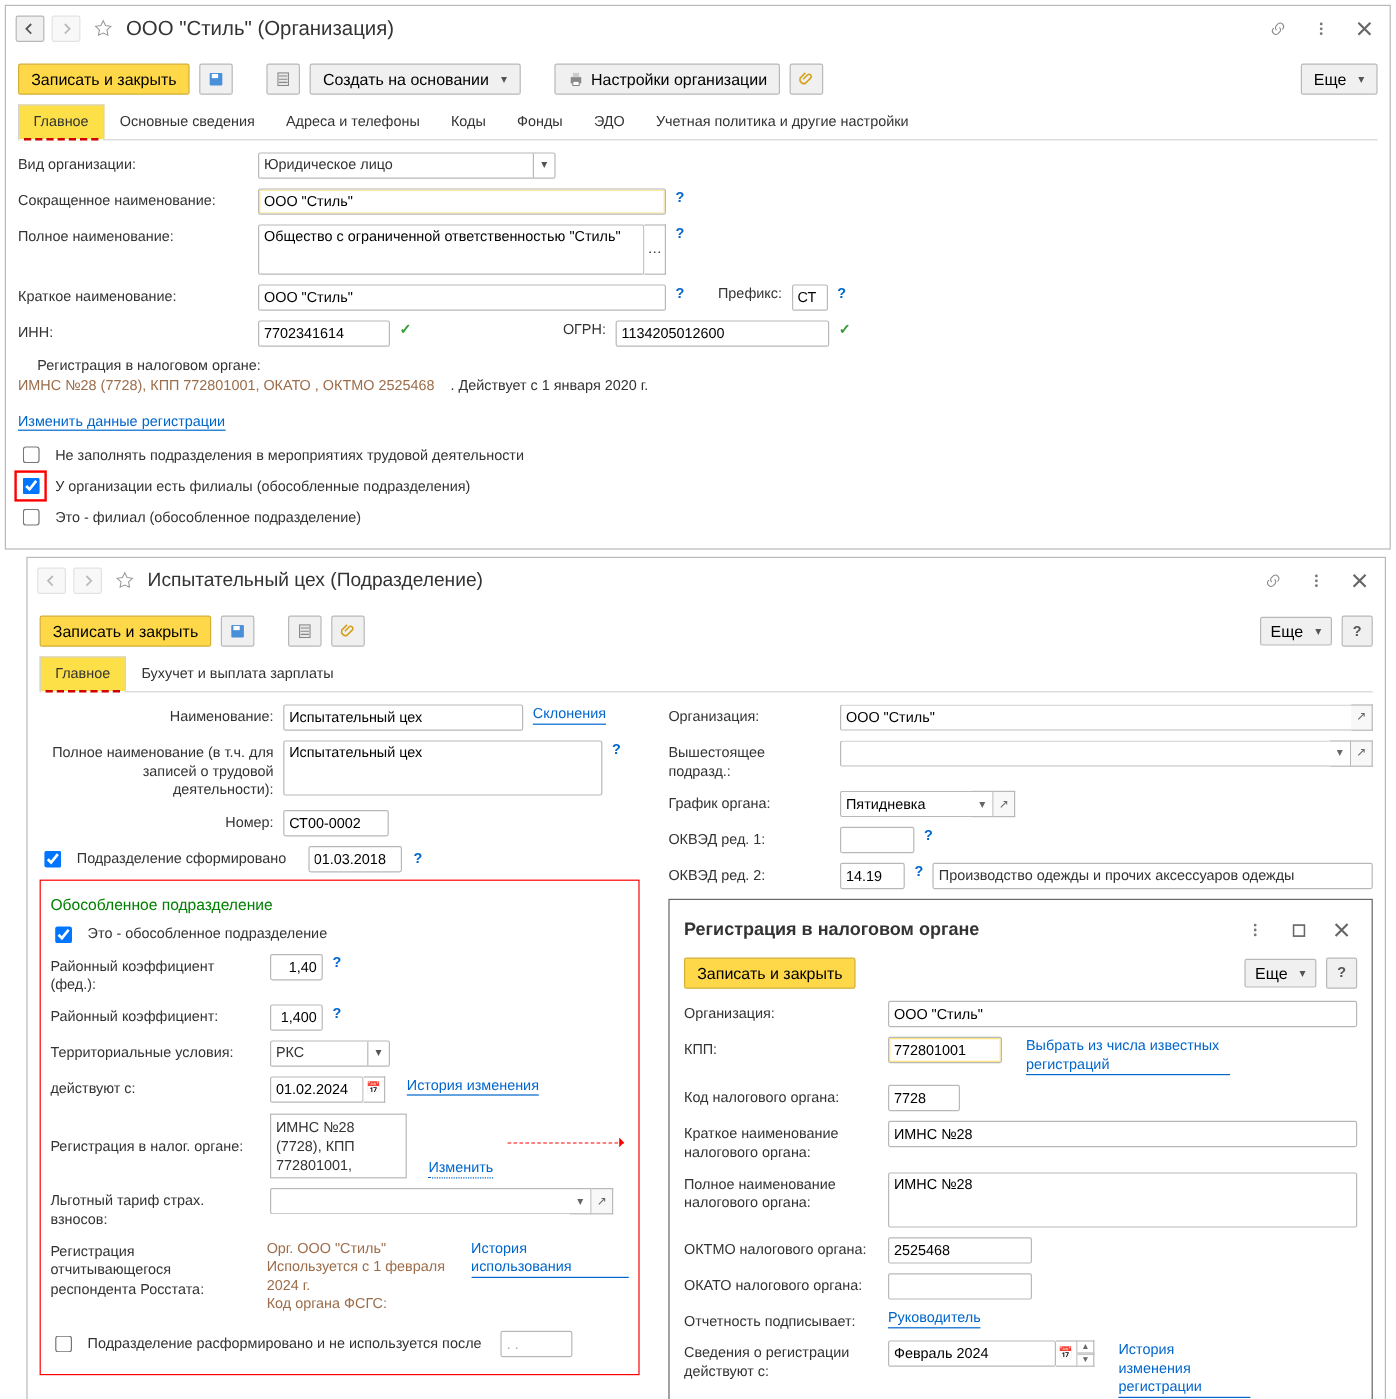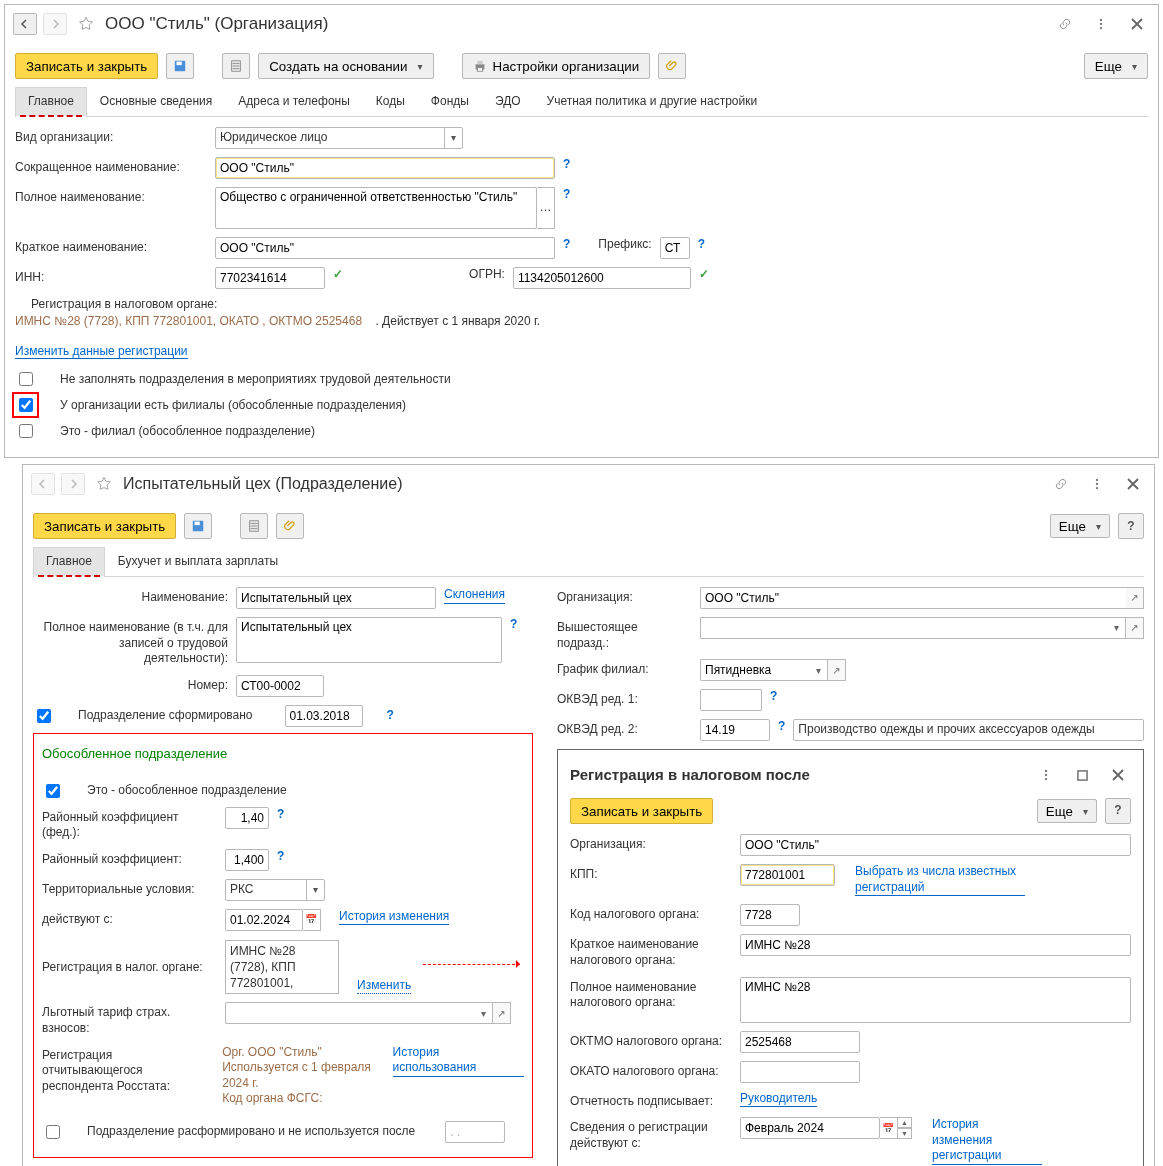--- a/index.html
+++ b/index.html
@@ -31,45 +31,45 @@
   .btn.primary{background:var(--yellow);border-color:var(--yellow-border);font-weight:500;}
   .btn.pad{padding:0 6px;}
   .chev-down::after{content:"▾";margin-left:4px;font-size:10px;color:#555;}
   .disk-icon{width:14px;height:14px;}
   .printer-icon{width:14px;height:14px;}
   .toolbar-spacer{flex:1;}
   .help-btn{width:26px;height:26px;border:1px solid var(--border);background:var(--gray-btn);display:flex;align-items:center;justify-content:center;border-radius:2px;font-weight:bold;color:#555;}
 
   .tabs{display:flex;border-bottom:1px solid var(--border-light);margin-bottom:10px;}
   .tab{padding:6px 12px;border:1px solid transparent;border-bottom:none;cursor:pointer;}
-  .tab.active{border-color:var(--border-light);background:#e5e5e5;position:relative;}
+  .tab.active{border-color:var(--border-light);background:#fde047;position:relative;}
   .tab.active::after{content:"";position:absolute;left:4px;right:4px;bottom:-1px;height:2px;border-bottom:2px dashed var(--tab-active-underline);}
   .tab.active::before{content:"";position:absolute;left:0;right:0;bottom:-1px;height:1px;background:#fff;}
 
   .form-row{display:flex;align-items:flex-start;gap:8px;margin-bottom:8px;}
   .form-row .label{width:192px;padding-top:3px;}
   .form-row .label.short{width:195px;text-align:right;}
   input[type=text],textarea,select,.select-like,.ro-field{
     border:1px solid var(--field-border);border-radius:2px;padding:2px 4px;height:22px;background:var(--field-bg);font:inherit;
   }
   .ro-field{display:flex;align-items:center;}
   textarea{height:auto;resize:none;}
   .select-like{display:flex;align-items:center;justify-content:space-between;padding:0 0 0 4px;}
   .select-like .s-chev{width:18px;height:100%;border-left:1px solid var(--field-border);display:flex;align-items:center;justify-content:center;}
   .s-chev::after{content:"▾";font-size:10px;color:#555;}
   .hilite{border:1px solid var(--hilite-border);background:#fffef7;box-shadow:0 0 0 1px #ffe680 inset;}
   .q{color:var(--blue);cursor:pointer;font-weight:bold;}
   .check-ok{color:#3a9c3a;font-weight:bold;}
   .hyperlink{color:var(--blue);text-decoration:none;border-bottom:1px solid var(--blue);cursor:pointer;}
   .hyperlink.dotted{border-bottom-style:dotted;margin-top:39px;}
   .info-brown{color:#9c6d4a;}
-  .checkbox-row{display:flex;align-items:center;gap:24px;margin:6px 0;}
+  .checkbox-row{display:flex;align-items:center;gap:10px;margin:6px 0;}
   input[type=checkbox]{width:14px;height:14px;}
   .cb-redbox{outline:2px solid red;outline-offset:1px;}
-  .section-green{color:var(--green);font-size:13px;margin:4px 0 18px;}
+  .section-green{color:var(--green);font-size:13px;margin:4px 0 6px;}
   .red-frame{border:1px solid red;padding:8px;margin-top:6px;}
   .two-col{display:flex;gap:24px;}
   .col-left-2{flex:0 0 500px;}
   .col-right-2{flex:1;}
   .subwindow{position:relative;margin-top:0;}
   .popup{border:1px solid #666;background:#fff;padding:10px 12px;margin-top:2px;}
   .popup .titlebar{padding:2px 0 6px;}
   .popup .title{font-size:15px;font-weight:600;}
   .popup .toolbar{padding:4px 0 10px;}
   .popup-row{display:flex;gap:10px;margin-bottom:8px;align-items:flex-start;}
@@ -413,46 +413,46 @@
               <input type="text" style="flex: 1 1 0%;">
               <div class="field-side-btn">
                 <span class="mini-icon">▾</span>
               </div>
               <div class="field-side-btn g">
                 <span class="mini-icon">↗</span>
               </div>
             </div>
         </div>
         <div class="form-row">
-            <div class="label" style="width:135px">График филиал:</div>
+            <div class="label" style="width:135px">График органа:</div>
           <div class="field-with-btn">
               <input type="text" style="width: 110px;" value="Пятидневка">
               <div class="field-side-btn">
                 <span class="mini-icon">▾</span>
               </div>
               <div class="field-side-btn g">
                 <span class="mini-icon">↗</span>
               </div>
             </div>
         </div>
         <div class="form-row">
             <div class="label" style="width:135px">ОКВЭД ред. 1:</div>
           <input type="text" style="width: 62px;">
             <span class="q">?</span>
         </div>
         <div class="form-row">
             <div class="label" style="width:135px">ОКВЭД ред. 2:</div>
-          <input type="text" style="width: 70px;" value="14.19">
+          <input type="text" style="width: 54px;" value="14.19">
             <span class="q">?</span>
           <div class="ro-field" style="flex:1">Производство одежды и прочих аксессуаров одежды</div>
         </div>
 
         <div class="popup subwindow">
           <div class="titlebar">
-            <div class="title">Регистрация в налоговом после</div>
+            <div class="title">Регистрация в налоговом органе</div>
             <div class="title-right">
               <div class="icon-btn vdots">
                   <svg viewBox="0 0 24 24">
                     <circle cx="12" cy="5" r="2"></circle>
                     <circle cx="12" cy="12" r="2"></circle>
                     <circle cx="12" cy="19" r="2"></circle>
                   </svg>
                 </div>
               <div class="icon-btn max-icon">
                   <svg viewBox="0 0 12 12">

